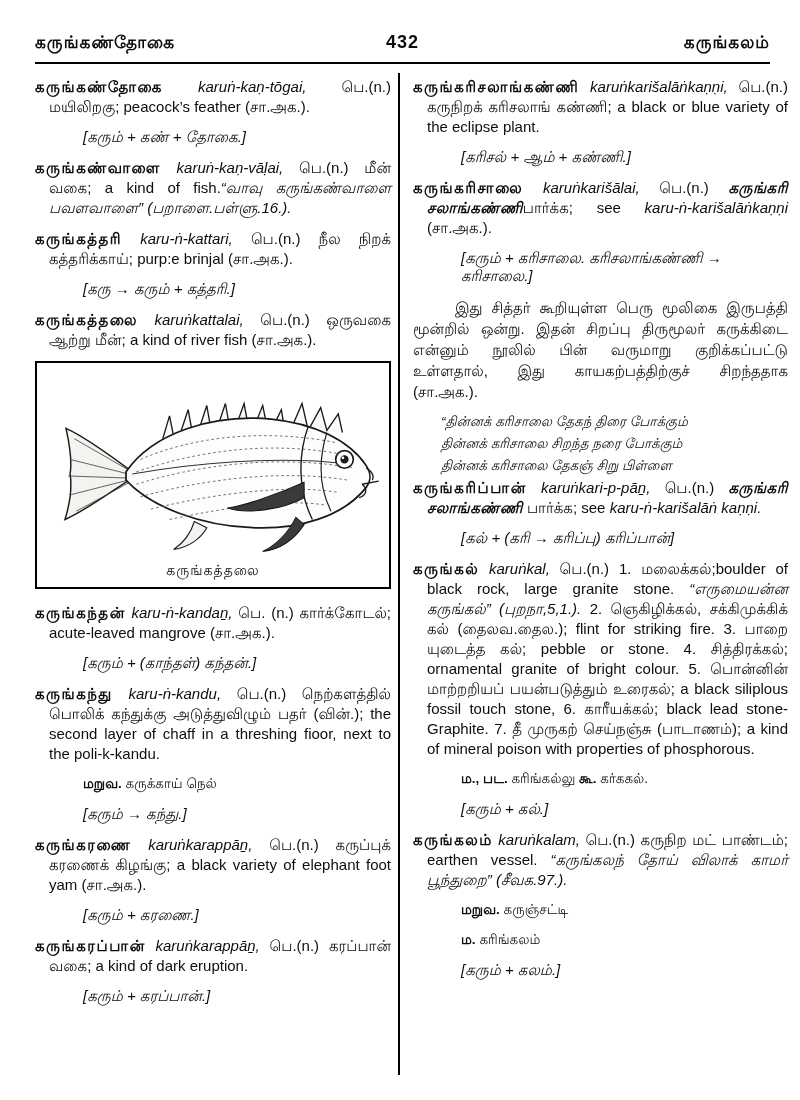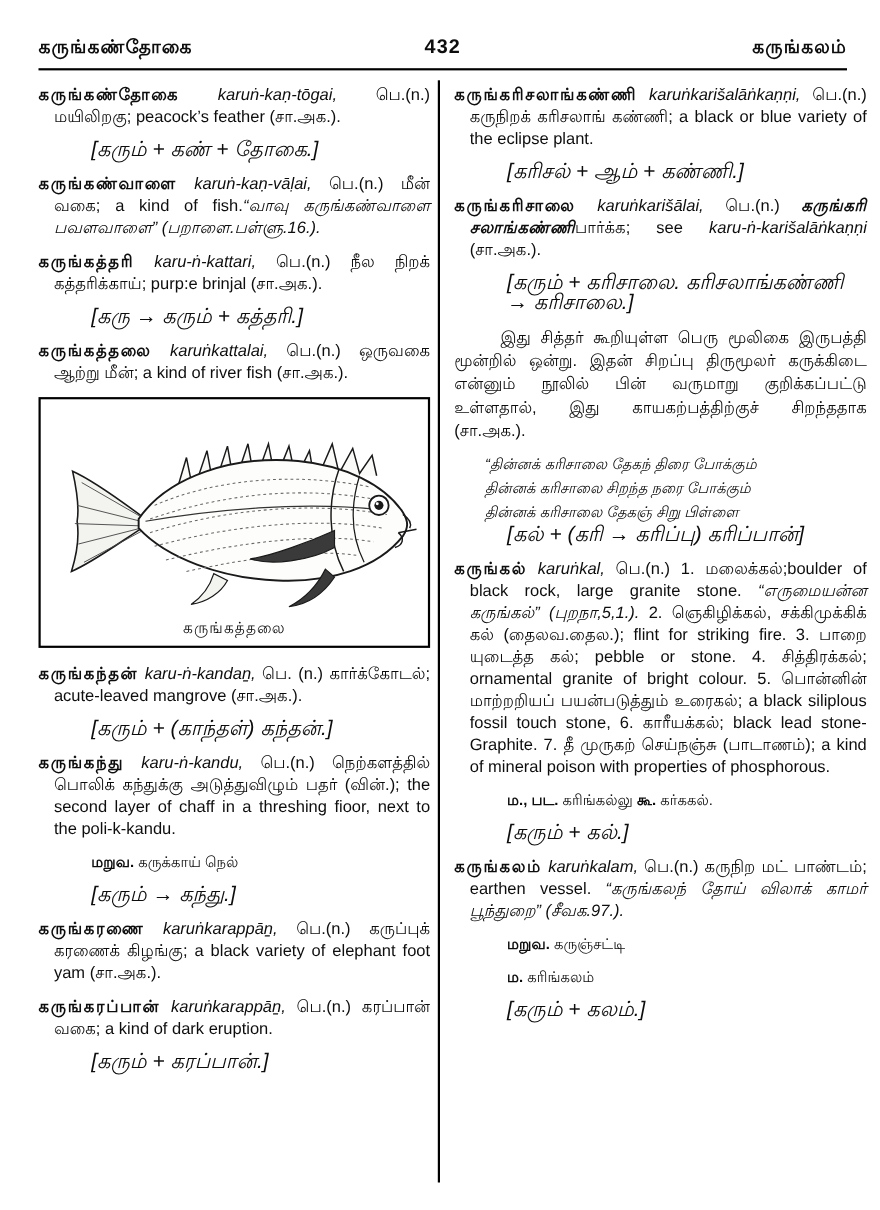--- a/index.html
+++ b/index.html
@@ -40,21 +40,21 @@
   p{margin:0;}
   .entry{
     margin:0 0 11px;
     padding-left:14px;text-indent:-14px;
     font-size:15px;line-height:20px;
     text-align:justify;
   }
   .etym{
     margin:0 0 12px 48px;
     font-style:italic;
-    font-size:19px;line-height:18px;
+    font-size:15px;line-height:18px;
   }
   .variant{
     margin:0 0 12px 48px;
     font-size:13.5px;line-height:18px;
   }
   .para{
     margin:0 0 10px;
     font-size:15px;line-height:21px;
     text-indent:42px;text-align:justify;
     word-spacing:2px;
@@ -147,35 +147,37 @@
         </svg>
         <figcaption class="fish-caption">கருங்கத்தலை</figcaption>
       </figure>
 
       <p class="entry"><span class="hw">கருங்கந்தன்</span><span> </span><span class="tr">karu-ṅ-kandaṉ,</span><span> பெ. (n.) கார்க்கோடல்; acute-leaved mangrove (சா.அக.).</span></p>
       <p class="etym"><span class="it">[கரும் + (காந்தள்) கந்தன்.]</span></p>
       <p class="entry"><span class="hw">கருங்கந்து</span><span> </span><span class="tr">karu-ṅ-kandu,</span><span> பெ.(n.) நெற்களத்தில் பொலிக் கந்துக்கு அடுத்துவிழும் பதர் (வின்.); the second layer of chaff in a threshing fioor, next to the poli-k-kandu.</span></p>
       <p class="variant"><span class="b">மறுவ.</span><span> கருக்காய் நெல்</span></p>
       <p class="etym"><span class="it">[கரும் → கந்து.]</span></p>
       <p class="entry"><span class="hw">கருங்கரணை</span><span> </span><span class="tr">karuṅkarappāṉ,</span><span> பெ.(n.) கருப்புக் கரணைக் கிழங்கு; a black variety of elephant foot yam (சா.அக.).</span></p>
+      <p class="etym"><span class="it">[கரும் + கரணை.]</span></p>
       <p class="entry"><span class="hw">கருங்கரப்பான்</span><span> </span><span class="tr">karuṅkarappāṉ,</span><span> பெ.(n.) கரப்பான் வகை; a kind of dark eruption.</span></p>
       <p class="etym"><span class="it">[கரும் + கரப்பான்.]</span></p>
     </div>
 
     <div class="col-gap"></div>
 
     <div class="col-right">
       <p class="entry"><span class="hw">கருங்கரிசலாங்கண்ணி</span><span> </span><span class="tr">karuṅkarišalāṅkaṇṇi,</span><span> பெ.(n.) கருநிறக் கரிசலாங் கண்ணி; a black or blue variety of the eclipse plant.</span></p>
       <p class="etym"><span class="it">[கரிசல் + ஆம் + கண்ணி.]</span></p>
       <p class="entry"><span class="hw">கருங்கரிசாலை</span><span> </span><span class="tr">karuṅkarišālai,</span><span> பெ.(n.) </span><span class="bi">கருங்கரி சலாங்கண்ணி</span><span>பார்க்க; see </span><span class="tr">karu-ṅ-karišalāṅkaṇṇi</span><span> (சா.அக.).</span></p>
       <p class="etym"><span class="it">[கரும் + கரிசாலை. கரிசலாங்கண்ணி → கரிசாலை.]</span></p>
       <p class="para"><span>இது சித்தர் கூறியுள்ள பெரு மூலிகை இருபத்தி மூன்றில் ஒன்று. இதன் சிறப்பு திருமூலர் கருக்கிடை என்னும் நூலில் பின் வருமாறு குறிக்கப்பட்டு உள்ளதால், இது காயகற்பத்திற்குச் சிறந்ததாக (சா.அக.).</span></p>
       <p class="verse"><span class="it">“தின்னக் கரிசாலை தேகந் திரை போக்கும்</span></p>
       <p class="verse"><span class="it">தின்னக் கரிசாலை சிறந்த நரை போக்கும்</span></p>
       <p class="verse"><span class="it">தின்னக் கரிசாலை தேகஞ் சிறு பிள்ளை</span></p>
+      <p class="entry"><span class="hw">கருங்கரிப்பான்</span><span> </span><span class="tr">karuṅkari-p-pāṉ,</span><span> பெ.(n.) </span><span class="bi">கருங்கரி சலாங்கண்ணி</span><span> பார்க்க; see </span><span class="tr">karu-ṅ-karišalāṅ kaṇṇi.</span></p>
       <p class="etym"><span class="it">[கல் + (கரி → கரிப்பு) கரிப்பான்]</span></p>
       <p class="entry"><span class="hw">கருங்கல்</span><span> </span><span class="tr">karuṅkal,</span><span> பெ.(n.) 1. மலைக்கல்;boulder of black rock, large granite stone. </span><span class="it">“எருமையன்ன கருங்கல்” (புறநா,5,1.).</span><span> 2. ஞெகிழிக்கல், சக்கிமுக்கிக் கல் (தைலவ.தைல.); flint for striking  fire. 3. பாறை யுடைத்த கல்; pebble or stone. 4. சித்திரக்கல்; ornamental  granite of bright colour. 5. பொன்னின் மாற்றறியப் பயன்படுத்தும் உரைகல்; a black siliplous fossil touch stone, 6. காரீயக்கல்; black lead stone-Graphite. 7. தீ முருகற் செய்நஞ்சு (பாடாணம்); a kind of mineral poison with properties of phosphorous.</span></p>
       <p class="variant"><span class="b">ம., பட.</span><span> கரிங்கல்லு </span><span class="b">கூ.</span><span> கர்ககல்.</span></p>
       <p class="etym"><span class="it">[கரும் + கல்.]</span></p>
       <p class="entry"><span class="hw">கருங்கலம்</span><span> </span><span class="tr">karuṅkalam,</span><span> பெ.(n.) கருநிற மட் பாண்டம்; earthen vessel. </span><span class="it">“கருங்கலந் தோய் விலாக் காமர் பூந்துறை” (சீவக.97.).</span></p>
       <p class="variant"><span class="b">மறுவ.</span><span> கருஞ்சட்டி</span></p>
       <p class="variant"><span class="b">ம.</span><span> கரிங்கலம்</span></p>
       <p class="etym"><span class="it">[கரும் + கலம்.]</span></p>
     </div>
 

